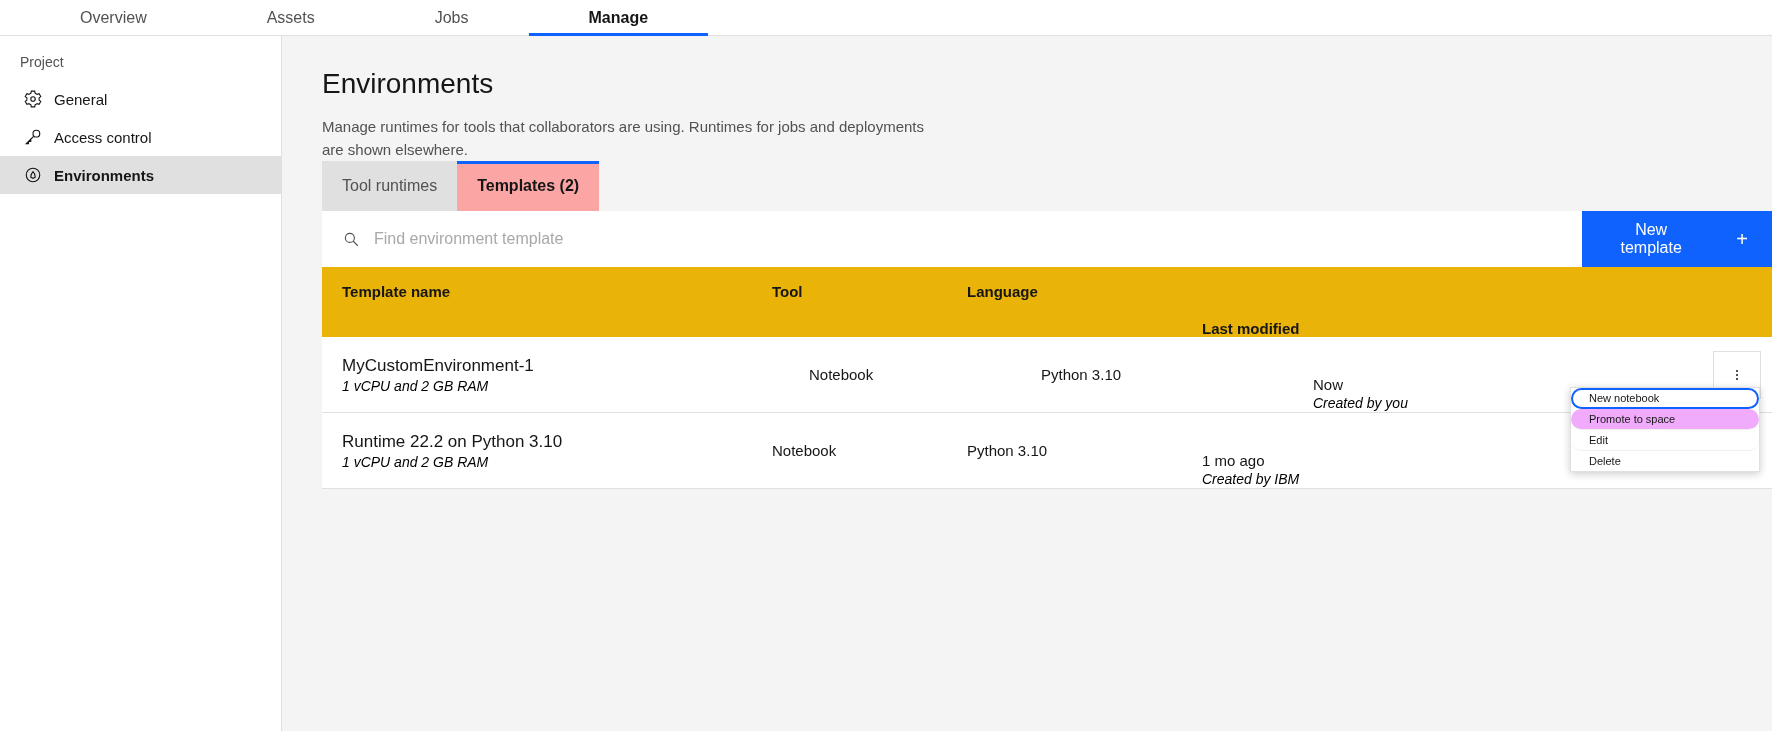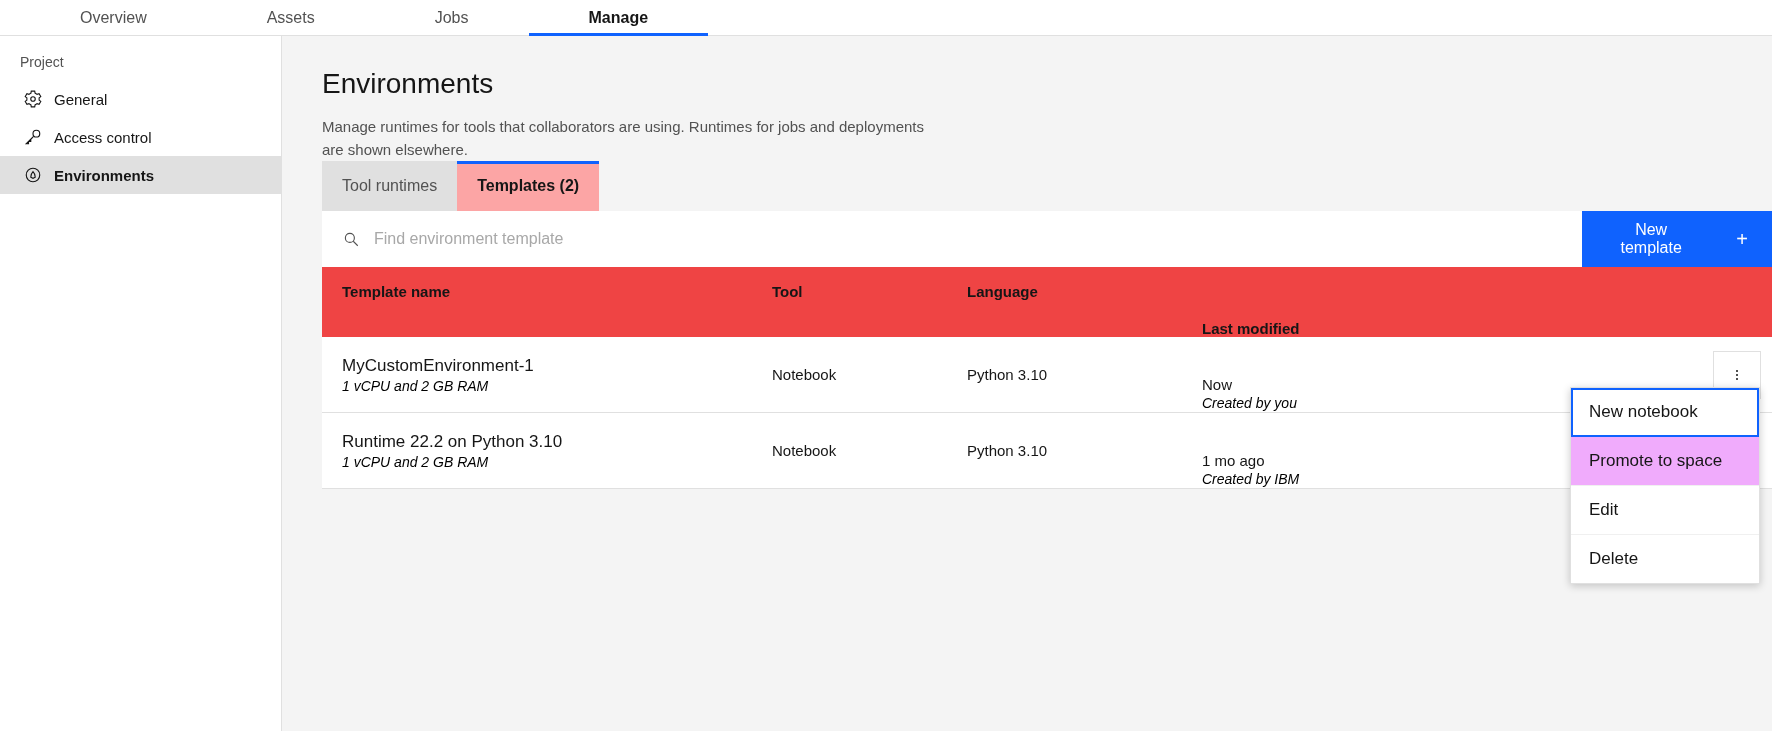--- a/index.html
+++ b/index.html
@@ -157,21 +157,21 @@
     gap: 40px;
     font-size: 16px;
     cursor: pointer;
     width: 190px;
   }
   .plus { font-size: 20px; font-weight: 300; }
 
   
   .thead {
     display: flex;
-    background: #ef4444;
+    background: #eab308;
     height: 70px;
     align-items: flex-start;
     padding-top: 16px;
     font-weight: 600;
     font-size: 15px;
   }
   .col-name { width: 450px; padding-left: 20px; }
   .col-tool { width: 195px; }
   .col-lang { width: 235px; }
   .col-mod  { flex: 1; margin-top: 37px; }
@@ -204,24 +204,25 @@
     position: absolute;
     right: 12px;
     top: 50px;
     width: 190px;
     background: #fff;
     box-shadow: 0 2px 8px rgba(0,0,0,0.2);
     border: 1px solid #e0e0e0;
     z-index: 10;
   }
   .menu-item {
-    padding: 14px 18px;
-    font-size: 17px;
+    padding: 4px 18px;
+    font-size: 11px;
     cursor: pointer;
     border-bottom: 1px solid #f0f0f0;
+    border-radius: 22px;
   }
   .menu-item:last-child { border-bottom: none; }
   .menu-item.focused {
     outline: 2px solid #0f62fe;
     outline-offset: -2px;
   }
   .menu-item.hover {
     background: #f0abfc;
   }
 
@@ -299,21 +300,21 @@
     </div>
 
     <div class="thead">
       <div class="col-name">Template name</div>
       <div class="col-tool">Tool</div>
       <div class="col-lang">Language</div>
       <div class="col-mod">Last modified</div>
       <div class="col-act"></div>
     </div>
 
-    <div class="trow" style="position:relative;">
+    <div class="trow" style="position:relative;gap:37px;">
       <div class="col-name">
         <div class="tname">MyCustomEnvironment-1</div>
         <div class="tsub">1 vCPU and 2 GB RAM</div>
       </div>
       <div class="col-tool">Notebook</div>
       <div class="col-lang">Python 3.10</div>
       <div class="col-mod">
         <div>Now</div>
         <div class="tsub">Created by you</div>
       </div>

